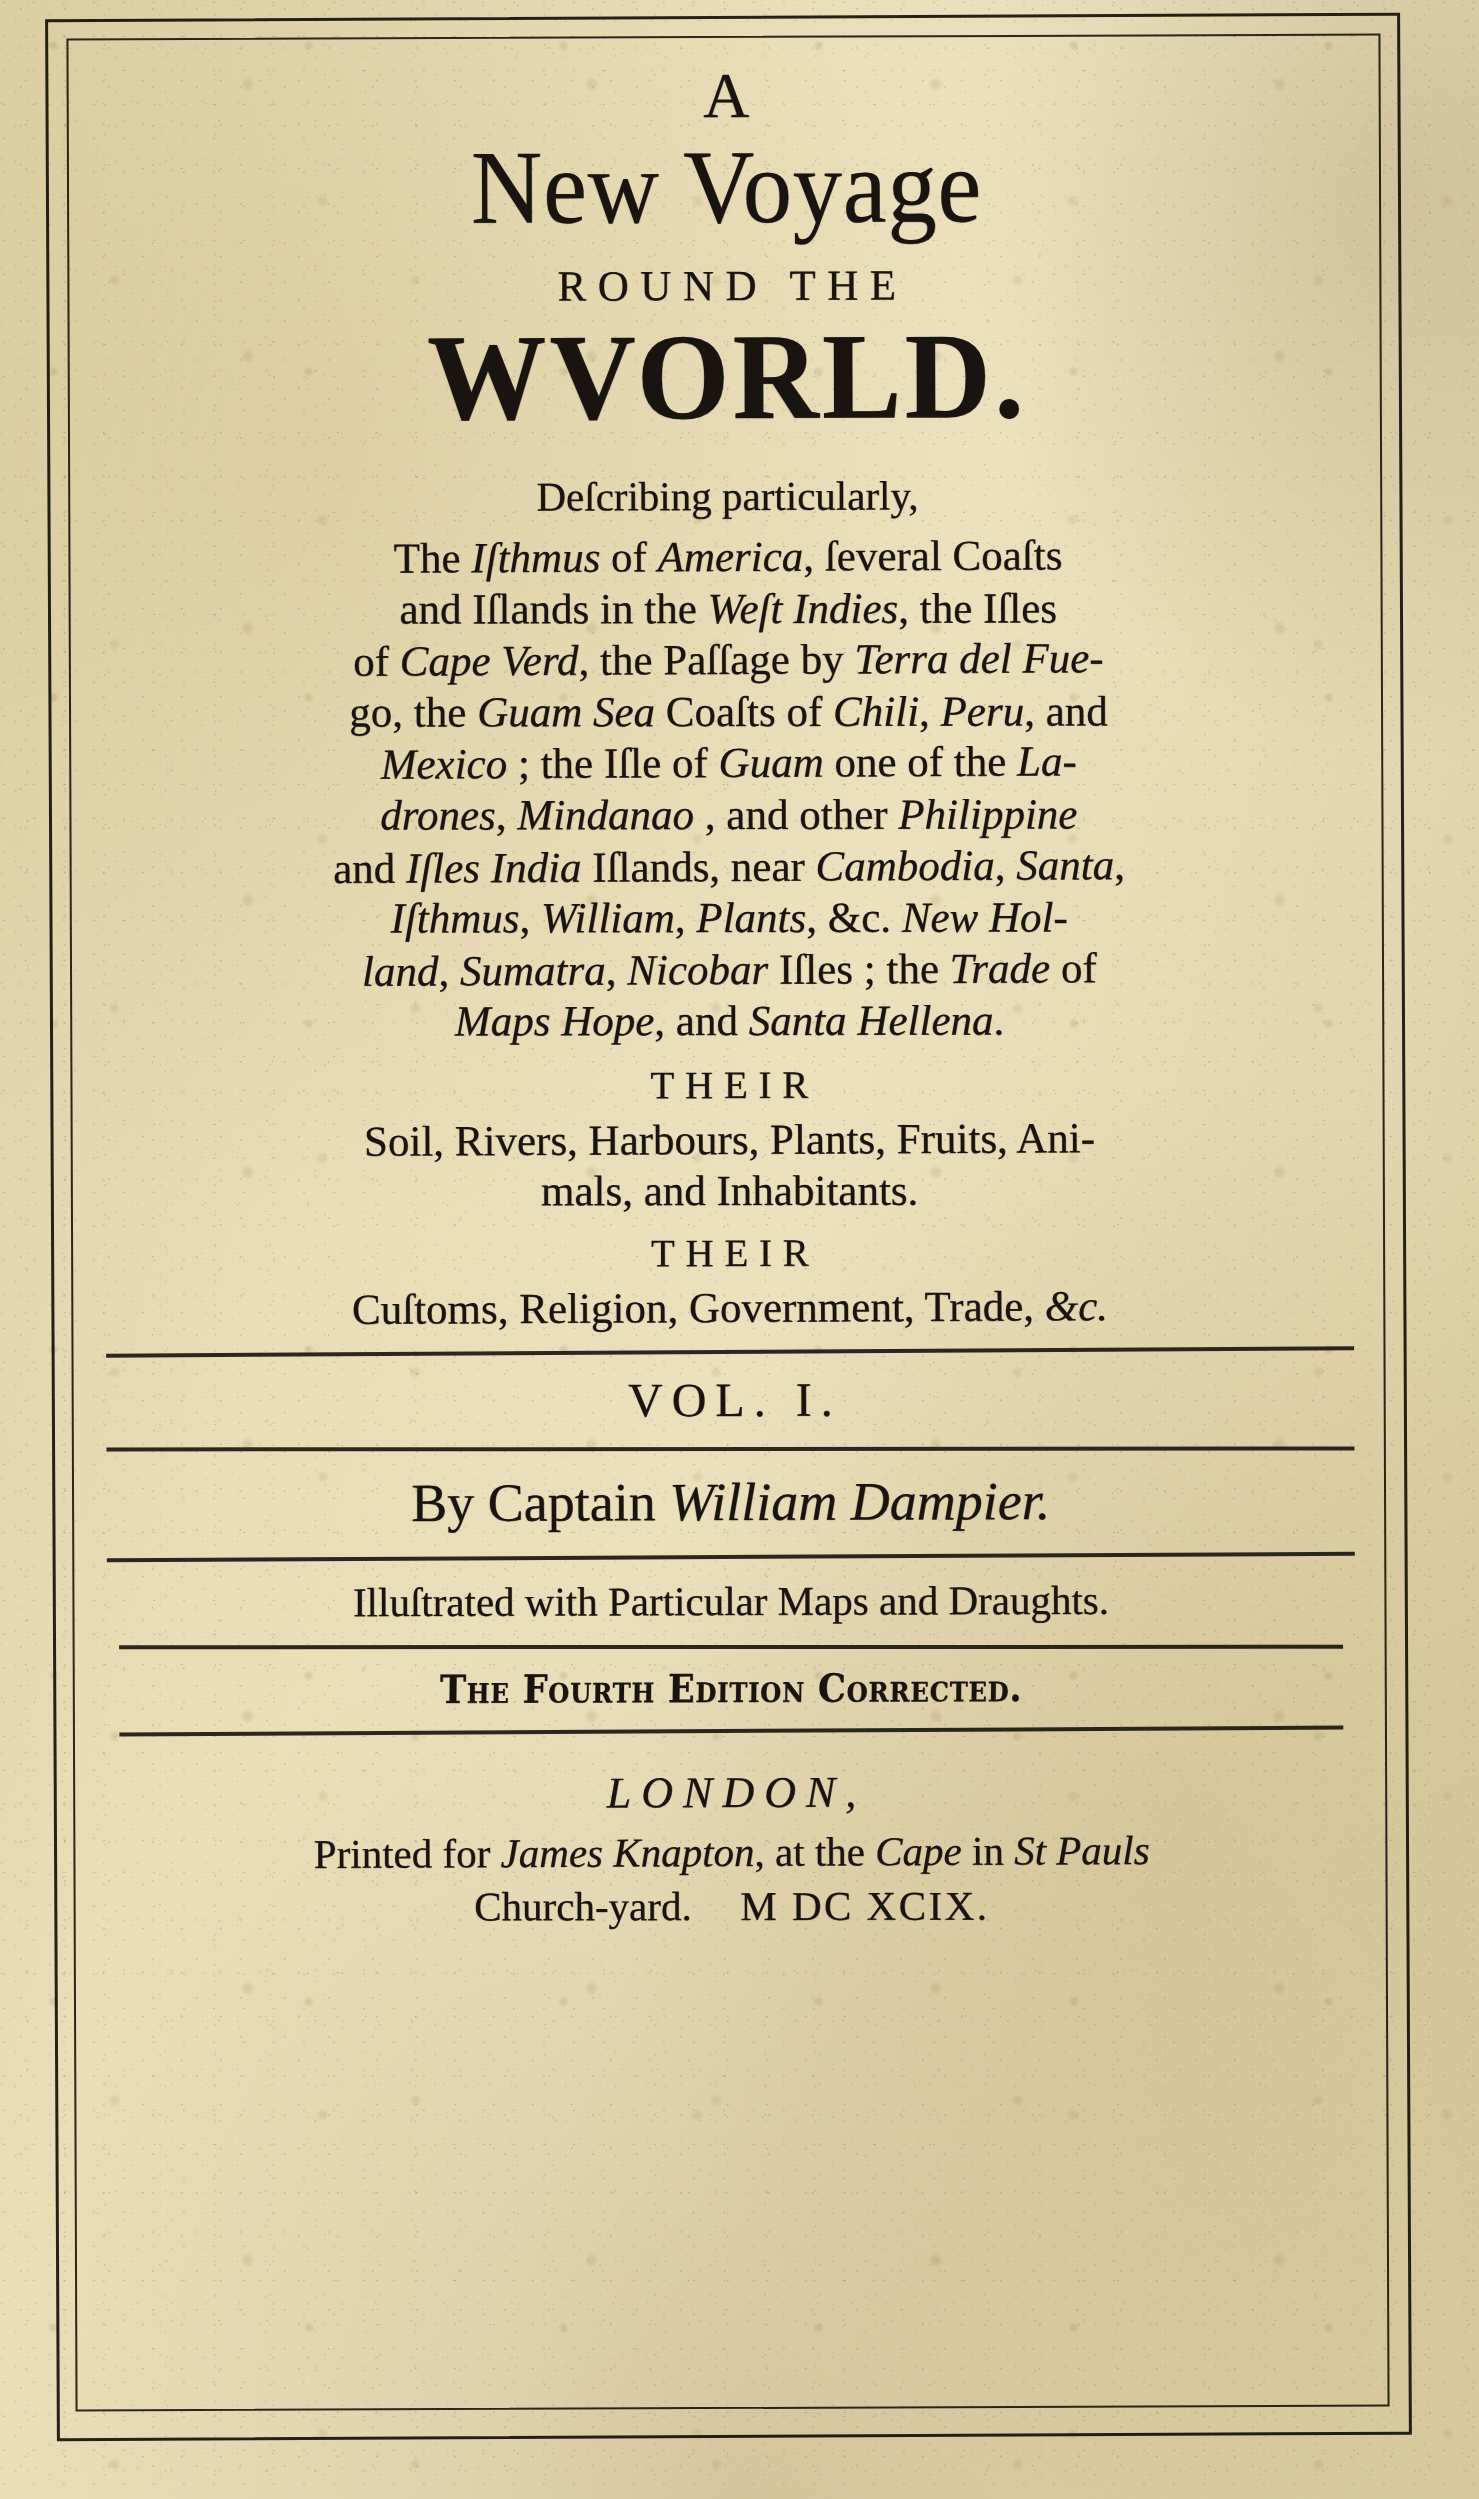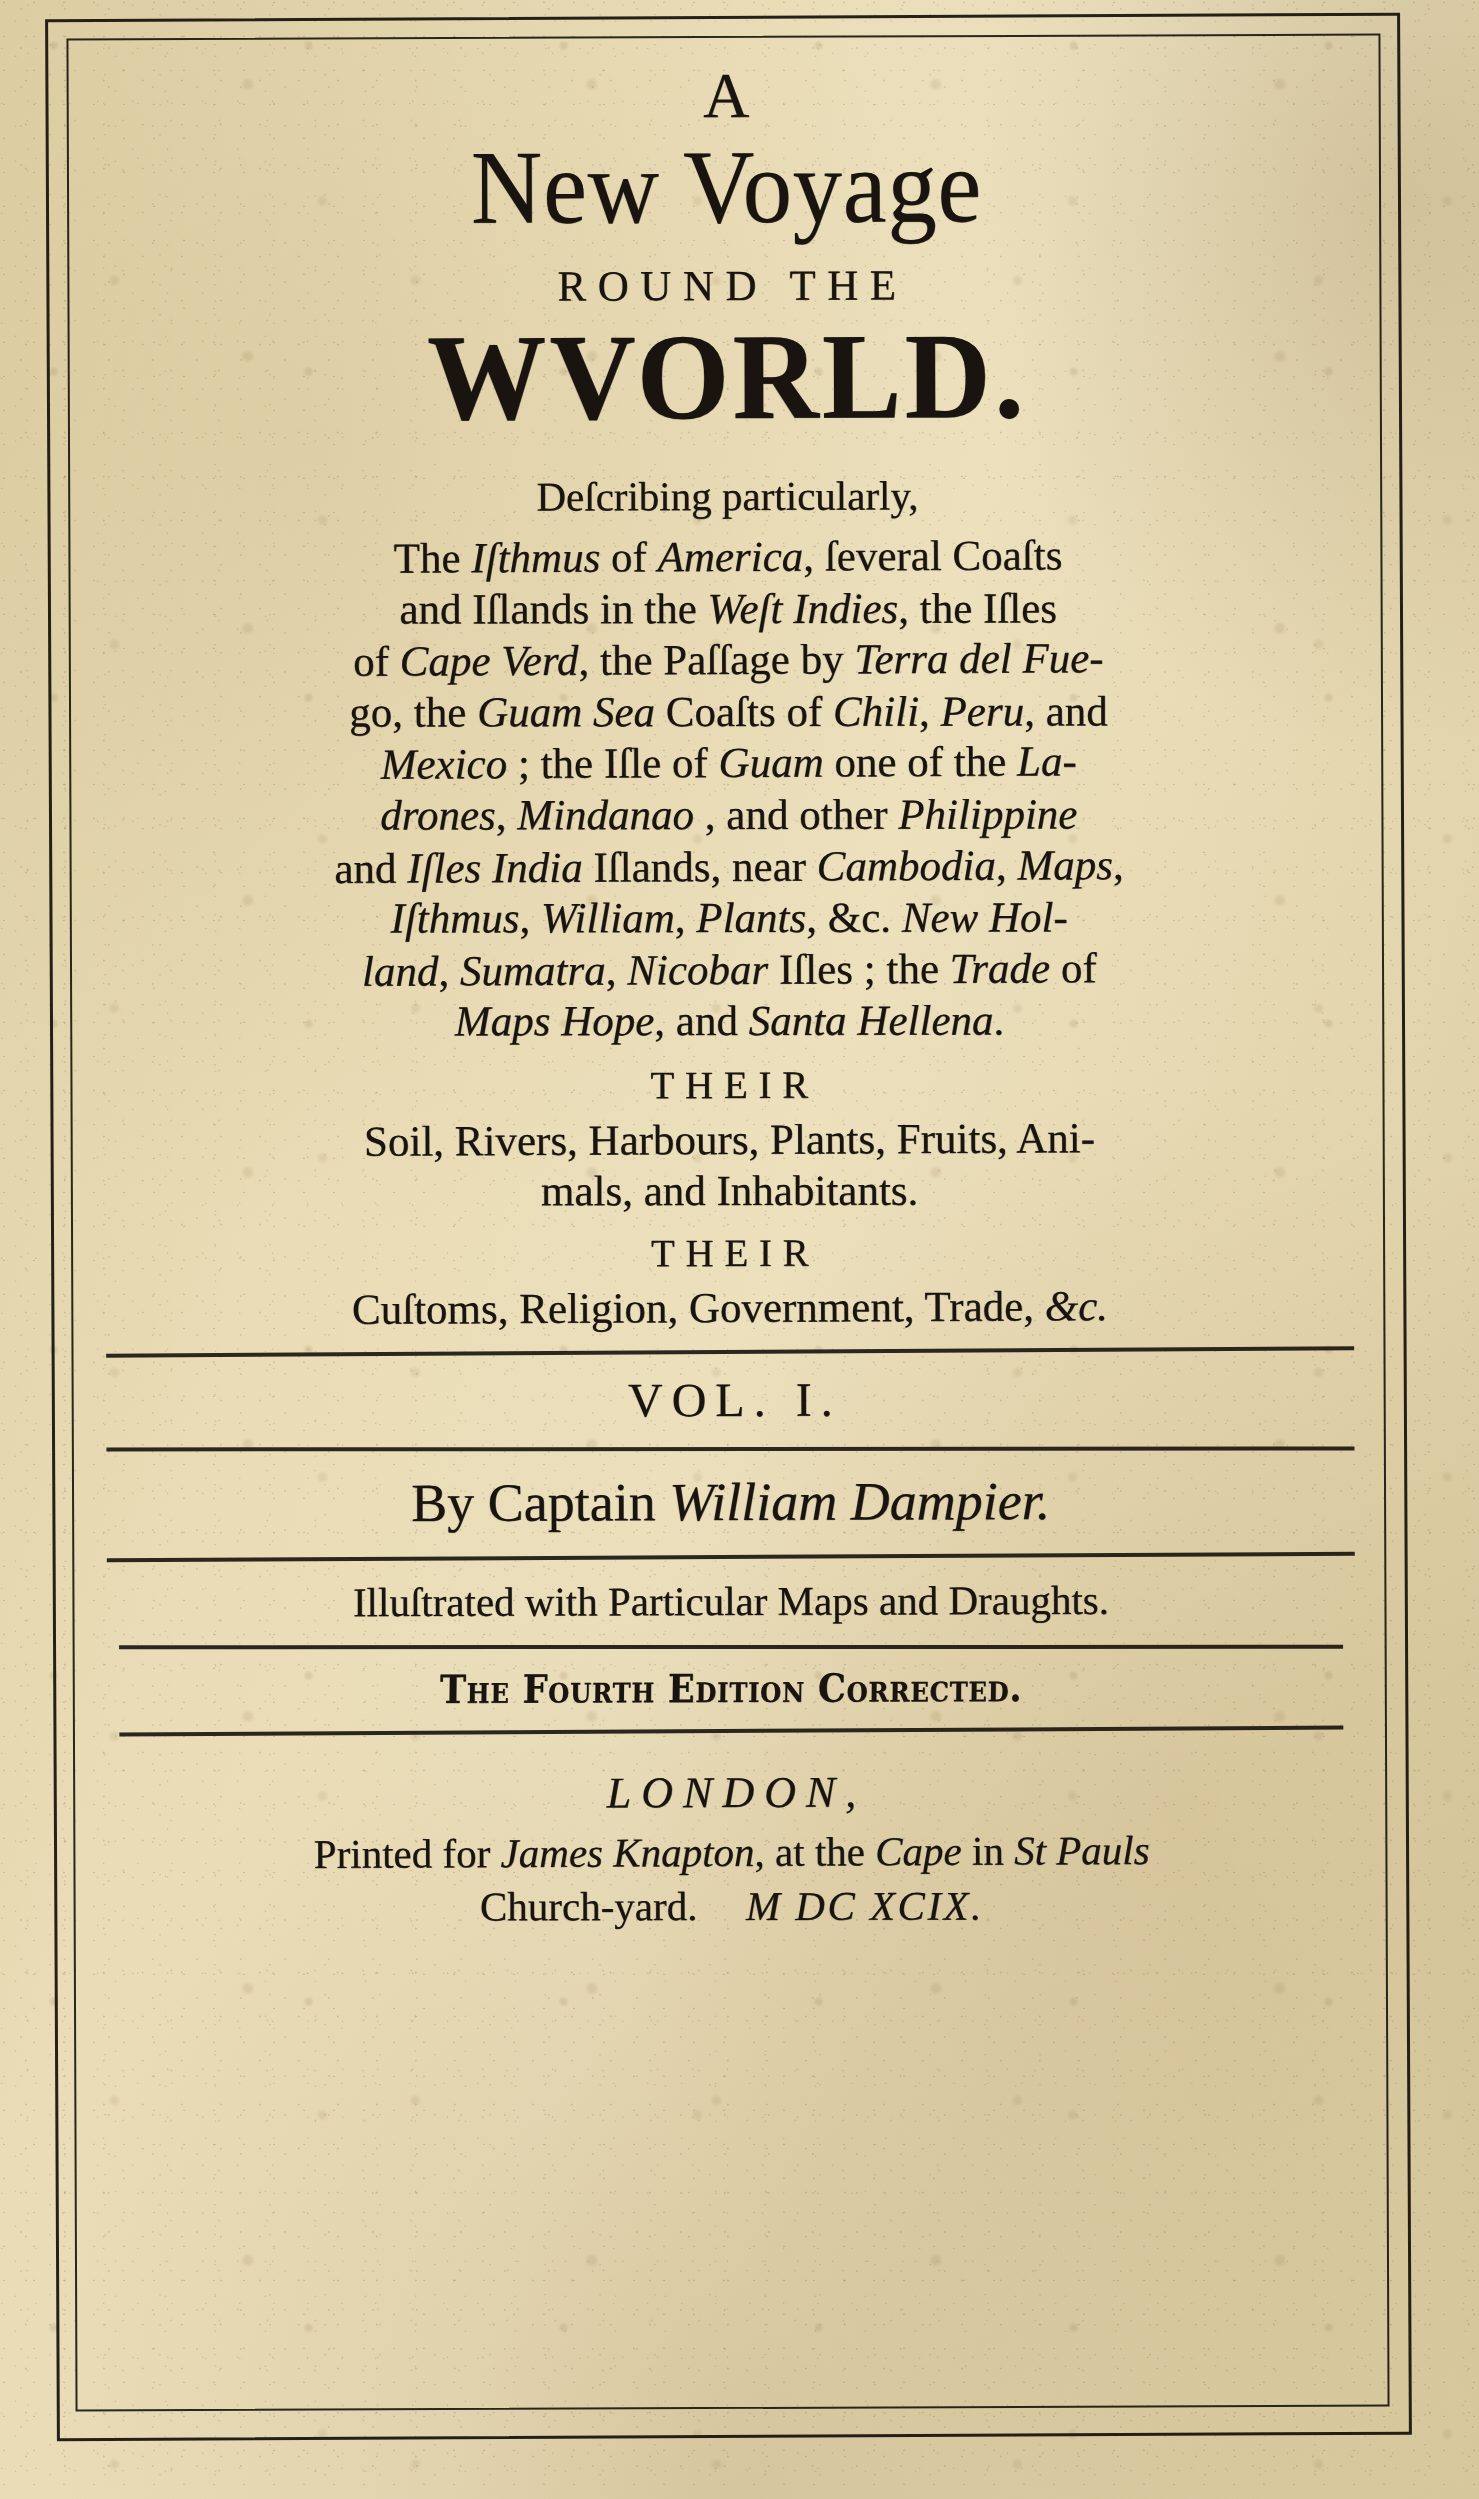--- a/index.html
+++ b/index.html
@@ -226,21 +226,21 @@
     margin-top: 10px;
     line-height: 1.2;
     white-space: nowrap;
   }
   .line-printed i { font-style: italic; }
   .line-church {
     font-size: 41px;
     margin-top: 5px;
     white-space: nowrap;
   }
-  .line-church .year { letter-spacing: 2.5px; font-style: italic; }
+  .line-church .year { letter-spacing: 2.5px; }
 
   
   .w1 { transform: rotate(-0.1deg); }
   .w2 { transform: rotate(0.09deg); }
 </style>
 </head>
 <body>
 
 <div id="page">
 
@@ -262,21 +262,21 @@
 
     <div class="line-describing ink">Deſcribing particularly,</div>
 
     <div class="desc ink">
       <span class="l w1">The <i>Iſthmus</i> of <i>America</i>, ſeveral Coaſts</span>
       <span class="l w2">and Iſlands in the <i>Weſt Indies</i>,  the Iſles</span>
       <span class="l w1">of <i>Cape Verd</i>, the Paſſage by <i>Terra del Fue-</i></span>
       <span class="l w2">go, the <i>Guam Sea</i> Coaſts of <i>Chili</i>, <i>Peru</i>, and</span>
       <span class="l w1"><i>Mexico</i> ; the Iſle of <i>Guam</i> one of the <i>La-</i></span>
       <span class="l w2"><i>drones</i>, <i>Mindanao</i> , and other <i>Philippine</i></span>
-      <span class="l w1">and <i>Iſles India</i> Iſlands, near <i>Cambodia</i>, <i>Maps</i>,</span>
+      <span class="l w1">and <i>Iſles India</i> Iſlands, near <i>Cambodia</i>, <i>Santa</i>,</span>
       <span class="l w2"><i>Iſthmus</i>, <i>William</i>, <i>Plants</i>, &amp;c. <i>New Hol-</i></span>
       <span class="l w1"><i>land</i>, <i>Sumatra</i>, <i>Nicobar</i> Iſles ;  the <i>Trade</i> of</span>
       <span class="l w2"><i>Maps Hope</i>, and <i>Santa Hellena</i>.</span>
     </div>
 
     <div class="line-their ink">THEIR</div>
 
     <div class="block-soil ink">
       <span class="l w1">Soil, Rivers, Harbours, Plants, Fruits, Ani-</span>
       <span class="l w2">mals, and Inhabitants.</span>

